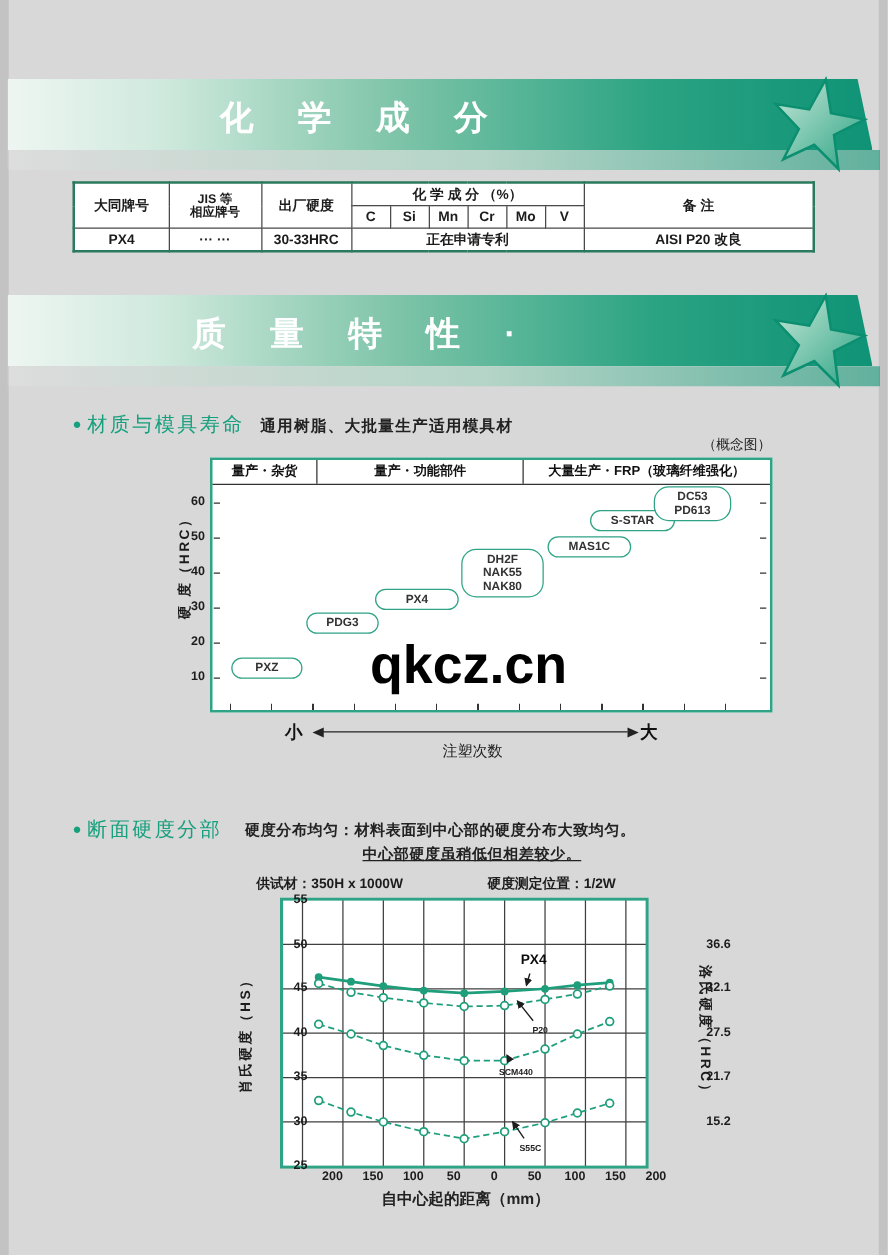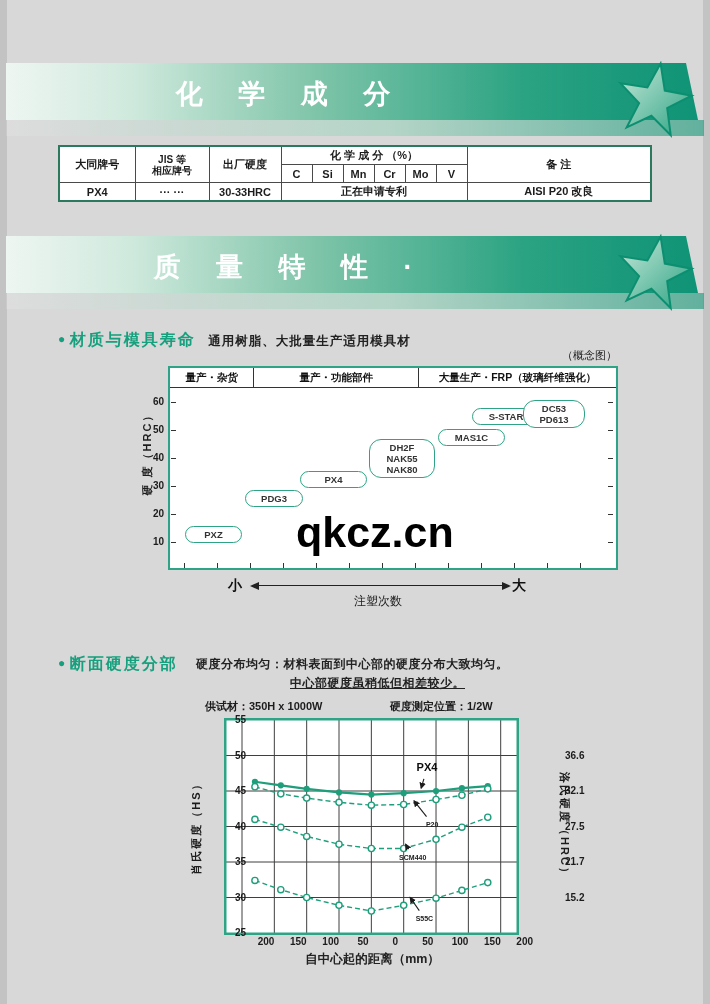--- a/index.html
+++ b/index.html
@@ -18,21 +18,21 @@
       font-size:27px;font-weight:bold;color:#fff;letter-spacing:14px;}
   .banner svg{position:absolute;right:14px;top:1px;width:84px;height:80px;}
   
   #chem-table{position:absolute;left:58px;top:145px;width:592px;border-collapse:collapse;
       border:2px solid #2b7a5e;table-layout:fixed;}
   #chem-table td{border:1px solid #4a4a4a;font-size:11px;font-weight:bold;text-align:center;
       padding:0 1px;height:17px;color:#1c1c1c;background:#fff;}
   #chem-table .jis{font-size:10px;line-height:11px;}
   
   .sec-bullet{color:#17a07d;font-size:12px;font-weight:bold;vertical-align:2px;}
-  .sec-title{color:#17a07d;font-size:16px;font-weight:bold;letter-spacing:2px;}
+  .sec-title{color:#17a07d;font-size:16px;font-weight:normal;letter-spacing:2px;}
   .sec-sub{font-size:12.5px;font-weight:bold;color:#222;letter-spacing:1px;}
   
   #c1-box{position:absolute;left:168px;top:366px;width:446px;height:200px;border:2px solid #2fa385;background:#fff;}
   #c1-header{display:flex;height:19px;border-bottom:1.5px solid #333;}
   .c1-hcell{font-size:10.5px;font-weight:bold;line-height:19px;text-align:center;color:#111;}
   .c1-hcell:nth-child(1){width:18.8%;border-right:1.2px solid #333;}
   .c1-hcell:nth-child(2){width:36.8%;border-right:1.2px solid #333;}
   .c1-hcell:nth-child(3){width:44.4%;}
   #c1-bticks{position:absolute;left:14px;right:6px;bottom:0;height:5px;
       background:repeating-linear-gradient(90deg,#333 0 1px,transparent 1px 33px);}
@@ -165,21 +165,21 @@
       <div class="c1-tick" style="left: 171px; top: 542px;"></div>
       <div class="c1-tick" style="left: 608px; top: 542px;"></div>
       <div class="pill" style="left: 185px; width: 57px; top: 526px;">PXZ</div>
       <div class="pill" style="left: 245px; width: 58px; top: 489.6px;">PDG3</div>
       <div class="pill" style="left: 300px; width: 67px; top: 471.4px;">PX4</div>
       <div class="pill" style="left: 369px; width: 66px; top: 439.4px;">DH2F
 NAK55
 NAK80</div>
       <div class="pill" style="left: 438px; width: 67px; top: 429.4px;">MAS1C</div>
       <div class="pill" style="left: 472px; width: 68px; top: 408.4px;">S-STAR</div>
-      <div class="pill" style="left: 523px; width: 62px; top: 400px;">DC53
+      <div class="pill" style="left: 523px; width: 62px; top: 389px;">DC53
 PD613</div>
     </div>
 
   <div class="abs" style="left:258px;top:585px;width:244px;border-top:1.5px solid #222;"></div>
   <div class="tri" style="left:250px;top:582px;border-right:9px solid #222;"></div>
   <div class="tri" style="left:502px;top:582px;border-left:9px solid #222;"></div>
   <div class="abs axis-small" style="left:228px;top:577px;">小</div>
   <div class="abs axis-small" style="left:512px;top:577px;">大</div>
   <div class="abs" style="left:330px;top:593px;width:96px;text-align:center;font-size:12px;font-weight:normal;">注塑次数</div>
 

